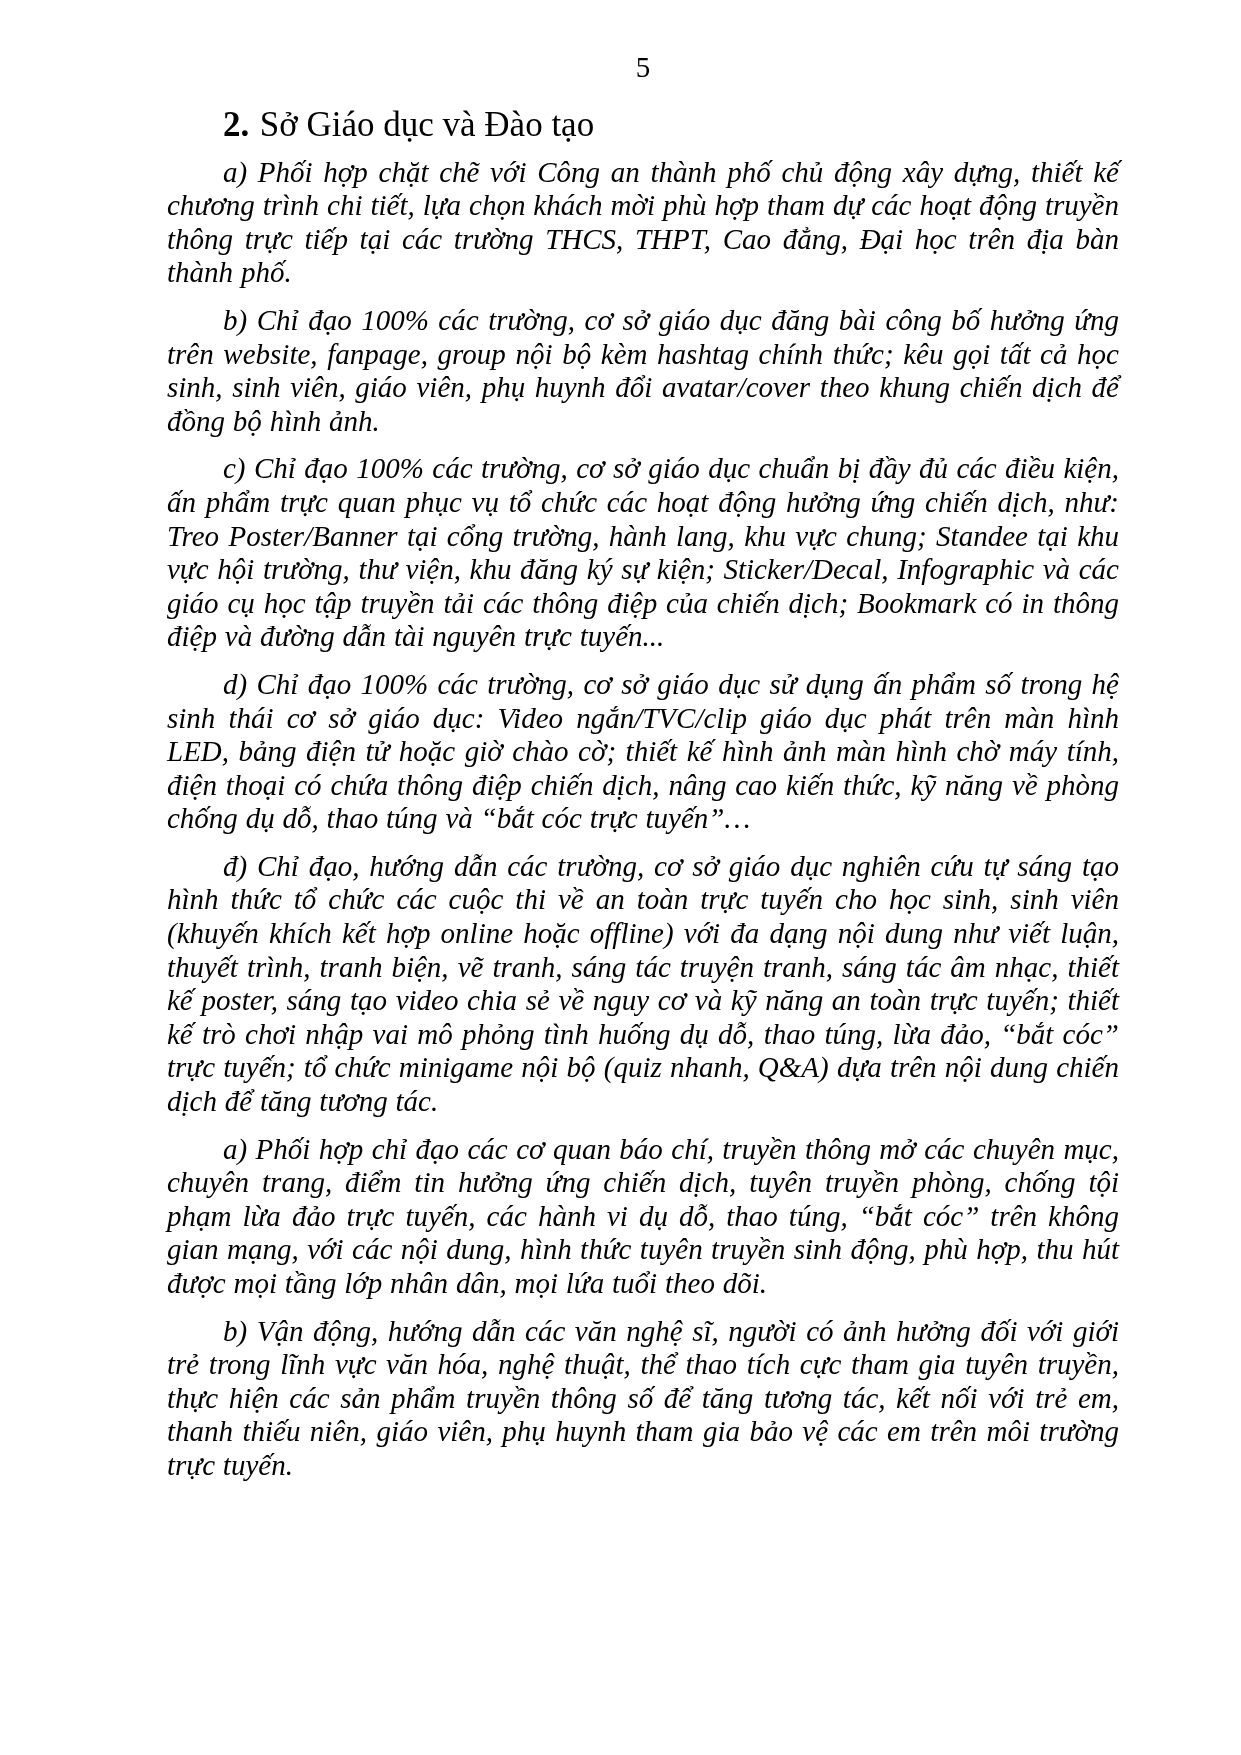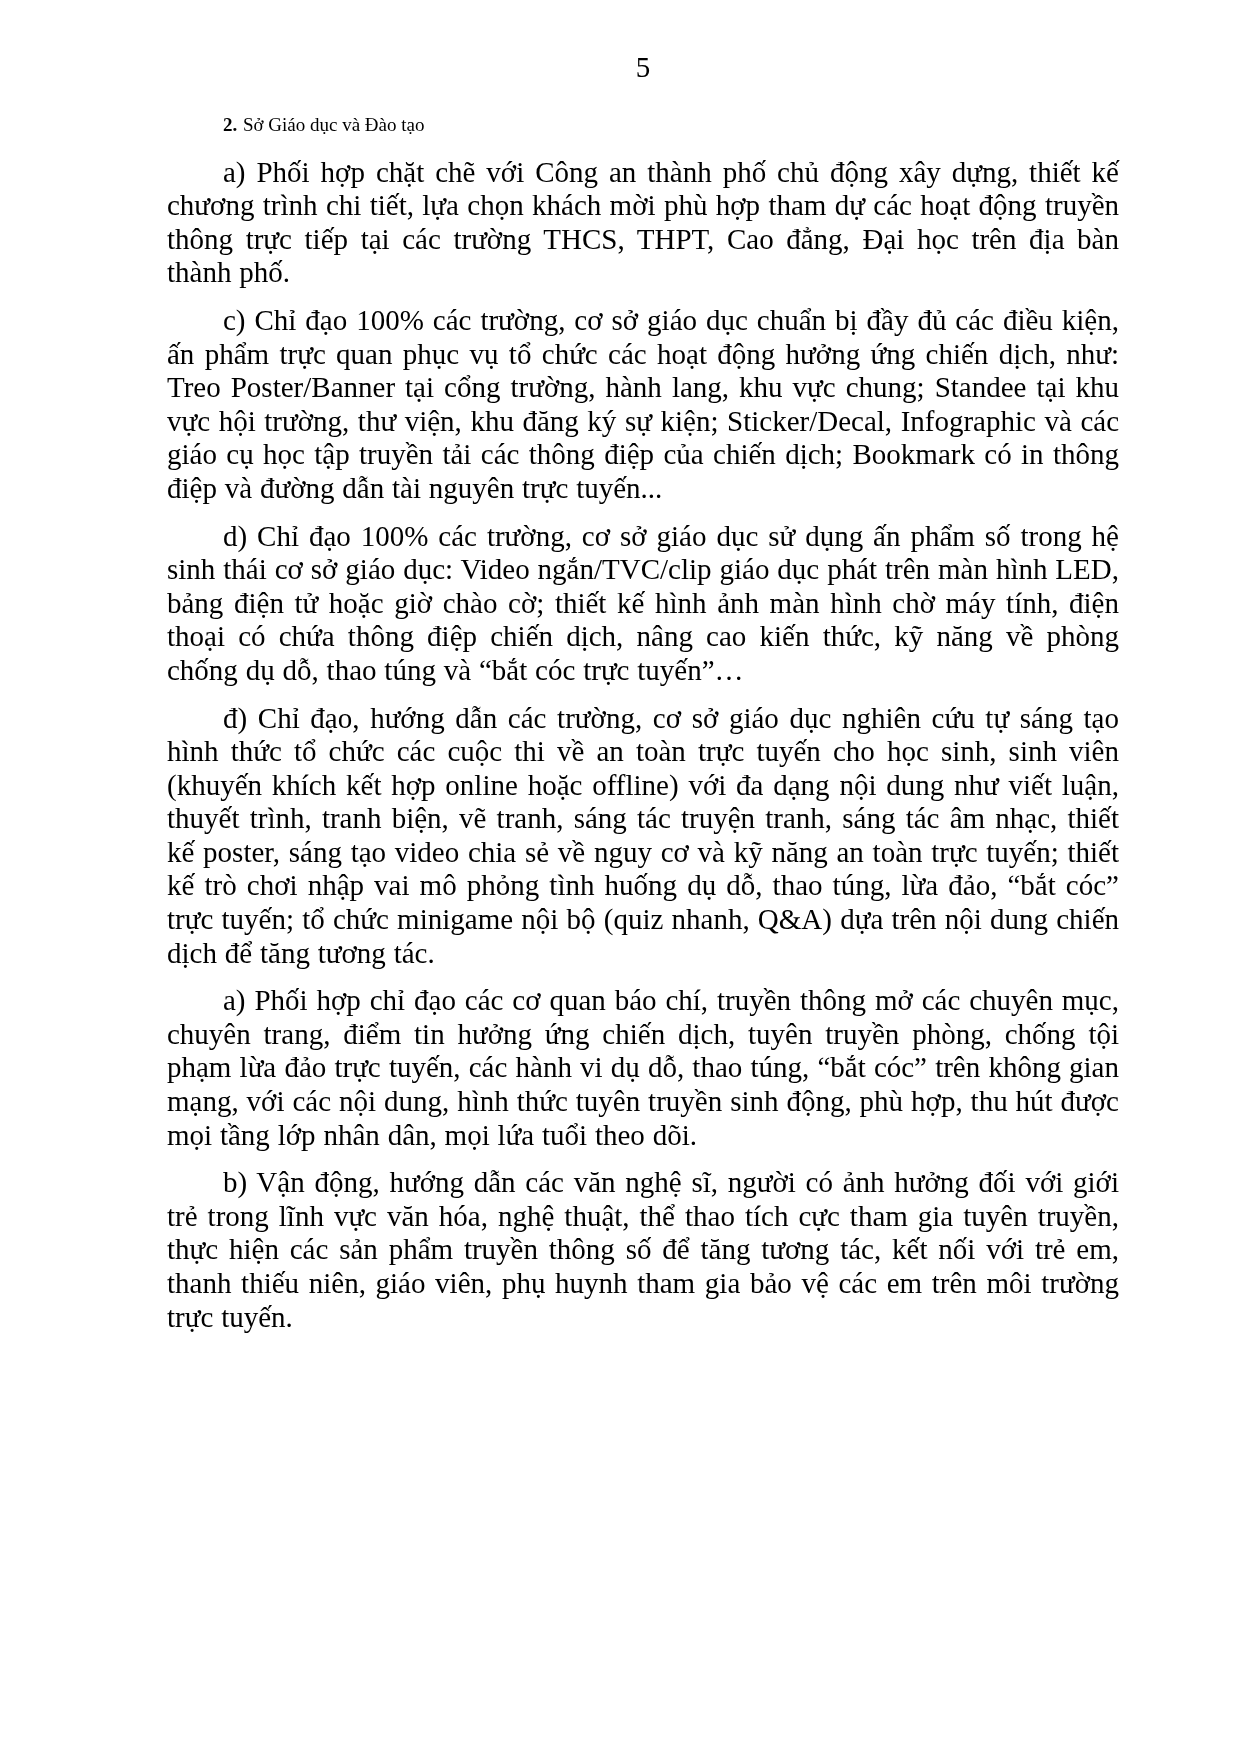--- a/index.html
+++ b/index.html
@@ -21,51 +21,53 @@
     padding: 50px 122px 0 167px; 
   }
   .page-number {
     text-align: center;
     font-size: 29px;
     line-height: 34px;
     margin-bottom: 24px;
   }
   p.heading {
     margin: 0 0 14px 0;
-    font-size: 19px;
+    font-size: 35px;
     line-height: 33.6px;
     text-indent: 56px;
     white-space: nowrap;
   }
   p.heading b {
     margin-right: 0.30em;
   }
   p.para {
     margin: 0 0 14px 0;
     font-size: 29px;
     line-height: 33.6px;
     text-align: justify;
     text-indent: 56px;
     word-spacing: 0.02em;
+    font-style: italic;
   }
   p.para:last-child {
     margin-bottom: 11px;
   }
 </style>
 </head>
 <body>
 
 <div class="page">
   <div class="content">
 
     <div class="page-number">5</div>
 
     <p class="heading"><b>2.</b><span>Sở Giáo dục và Đào tạo</span></p>
 
     <p class="para">a) Phối hợp chặt chẽ với Công an thành phố chủ động xây dựng, thiết kế chương trình chi tiết, lựa chọn khách mời phù hợp tham dự các hoạt động truyền thông trực tiếp tại các trường THCS, THPT, Cao đẳng, Đại học trên địa bàn thành phố.</p>
+    <p class="para">b) Chỉ đạo 100% các trường, cơ sở giáo dục đăng bài công bố hưởng ứng trên website, fanpage, group nội bộ kèm hashtag chính thức; kêu gọi tất cả học sinh, sinh viên, giáo viên, phụ huynh đổi avatar/cover theo khung chiến dịch để đồng bộ hình ảnh.</p>
     <p class="para">c) Chỉ đạo 100% các trường, cơ sở giáo dục chuẩn bị đầy đủ các điều kiện, ấn phẩm trực quan phục vụ tổ chức các hoạt động hưởng ứng chiến dịch, như: Treo Poster/Banner tại cổng trường, hành lang, khu vực chung; Standee tại khu vực hội trường, thư viện, khu đăng ký sự kiện; Sticker/Decal, Infographic và các giáo cụ học tập truyền tải các thông điệp của chiến dịch; Bookmark có in thông điệp và đường dẫn tài nguyên trực tuyến...</p>
     <p class="para">d) Chỉ đạo 100% các trường, cơ sở giáo dục sử dụng ấn phẩm số trong hệ sinh thái cơ sở giáo dục: Video ngắn/TVC/clip giáo dục phát trên màn hình LED, bảng điện tử hoặc giờ chào cờ; thiết kế hình ảnh màn hình chờ máy tính, điện thoại có chứa thông điệp chiến dịch, nâng cao kiến thức, kỹ năng về phòng chống dụ dỗ, thao túng và “bắt cóc trực tuyến”…</p>
     <p class="para">đ) Chỉ đạo, hướng dẫn các trường, cơ sở giáo dục nghiên cứu tự sáng tạo hình thức tổ chức các cuộc thi về an toàn trực tuyến cho học sinh, sinh viên (khuyến khích kết hợp online hoặc offline) với đa dạng nội dung như viết luận, thuyết trình, tranh biện, vẽ tranh, sáng tác truyện tranh, sáng tác âm nhạc, thiết kế poster, sáng tạo video chia sẻ về nguy cơ và kỹ năng an toàn trực tuyến; thiết kế trò chơi nhập vai mô phỏng tình huống dụ dỗ, thao túng, lừa đảo, “bắt cóc” trực tuyến; tổ chức minigame nội bộ (quiz nhanh, Q&amp;A) dựa trên nội dung chiến dịch để tăng tương tác.</p>
 
 
     <p class="para">a) Phối hợp chỉ đạo các cơ quan báo chí, truyền thông mở các chuyên mục, chuyên trang, điểm tin hưởng ứng chiến dịch, tuyên truyền phòng, chống tội phạm lừa đảo trực tuyến, các hành vi dụ dỗ, thao túng, “bắt cóc” trên không gian mạng, với các nội dung, hình thức tuyên truyền sinh động, phù hợp, thu hút được mọi tầng lớp nhân dân, mọi lứa tuổi theo dõi.</p>
     <p class="para">b) Vận động, hướng dẫn các văn nghệ sĩ, người có ảnh hưởng đối với giới trẻ trong lĩnh vực văn hóa, nghệ thuật, thể thao tích cực tham gia tuyên truyền, thực hiện các sản phẩm truyền thông số để tăng tương tác, kết nối với trẻ em, thanh thiếu niên, giáo viên, phụ huynh tham gia bảo vệ các em trên môi trường trực tuyến.</p>
 
   </div>
 </div>

